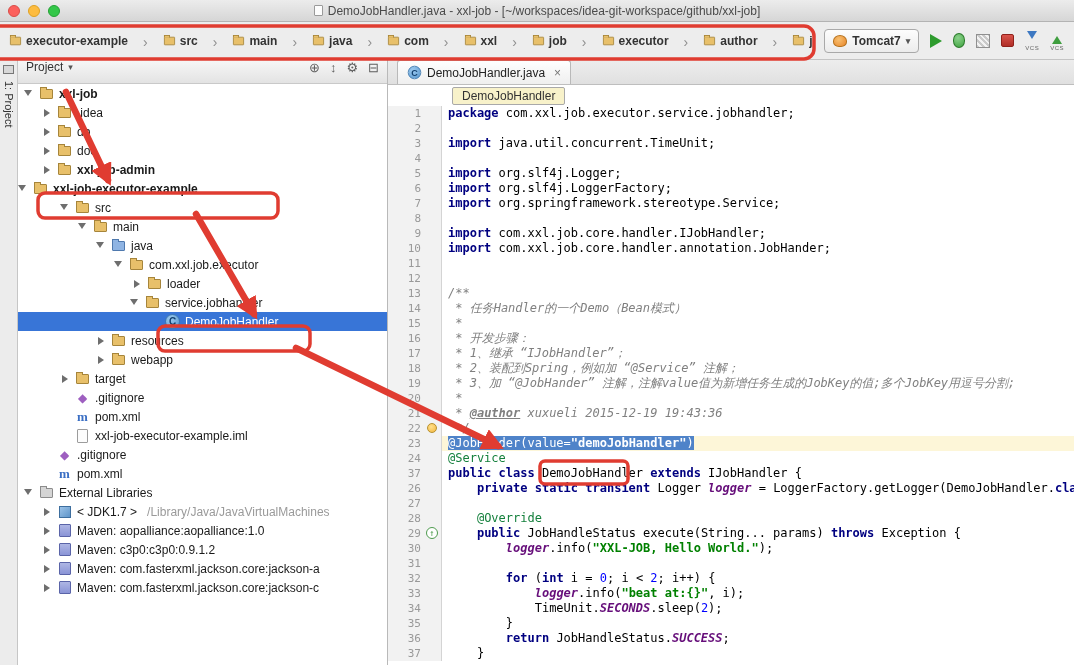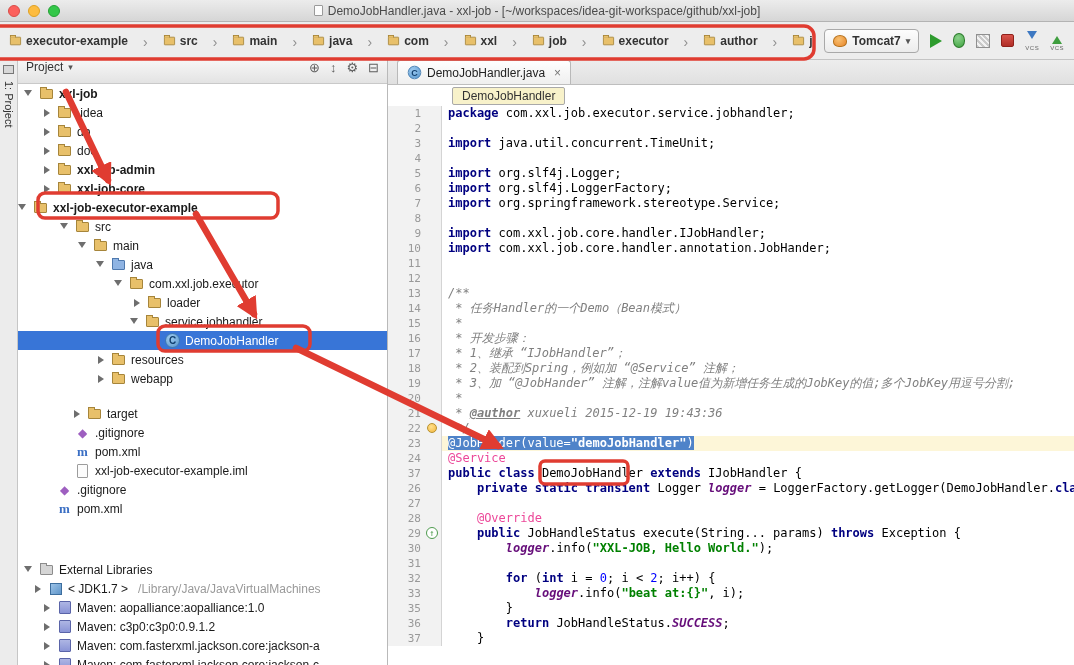--- a/index.html
+++ b/index.html
@@ -83,21 +83,21 @@
   .gut{width:54px;flex:none;background:#F2F2F2;border-right:1px solid #D4D4D4;color:#999;font-size:11px;text-align:right;padding-right:20px;position:relative}
   .codepart{flex:1;padding-left:6px;white-space:pre;overflow:hidden}
   .caretline .codepart{background:#FDF6D8}
   .selwrap{background:#4F83C9}
   .selwrap .tk{color:#fff !important}
   .tk-p{color:#000}
   .tk-kw{color:#000080;font-weight:bold}
   .tk-str{color:#008000;font-weight:bold}
   .tk-com{color:#808080;font-style:italic}
   .tk-tag{color:#808080;font-style:italic;font-weight:bold;text-decoration:underline}
-  .tk-ann{color:#ec4899}
+  .tk-ann{color:#15803d}
   .tk-fld{color:#660E7A;font-weight:bold;font-style:italic}
   .tk-num{color:#0000FF}
   .ovic{position:absolute;right:3px;top:1px;width:12px;height:12px;border:1px solid #4E9B4E;border-radius:50%;color:#4E9B4E;font-size:9px;line-height:11px;text-align:center;background:#fff}
   .lampic{position:absolute;right:4px;top:2px;width:10px;height:10px;border-radius:50%;background:radial-gradient(circle at 40% 35%,#FFE08A,#F4B63F);border:1px solid #B8912F}
 
   
   .anno{position:absolute;left:0;top:0;pointer-events:none;z-index:60}
   .anno rect{fill:none;stroke:#E03C31;stroke-width:3.5}
   .anno line{stroke:#E03C31;stroke-width:6.5;stroke-linecap:round}
 </style>
@@ -243,27 +243,20 @@
           </span>
           <span class="tlabel">doc</span>
         </div>
         <div class="trow" style="padding-left: 24px;">
           <span class="arr right"></span>
           <span class="tico-wrap">
             <span class="fold"></span>
           </span>
           <span class="tlabel b">xxl-job-admin</span>
         </div>
-        <div class="trow" style="padding-left: 24px;">
-          <span class="arr right"></span>
-          <span class="tico-wrap">
-            <span class="fold"></span>
-          </span>
-          <span class="tlabel b">xxl-job-core</span>
-        </div>
         <div class="trow" style=" text-align: right;">
           <span class="arr down"></span>
           <span class="tico-wrap">
             <span class="fold"></span>
           </span>
           <span class="tlabel b">xxl-job-executor-example</span>
         </div>
         <div class="trow" style="padding-left: 42px;">
           <span class="arr down"></span>
           <span class="tico-wrap">
@@ -320,21 +313,21 @@
           </span>
           <span class="tlabel">resources</span>
         </div>
         <div class="trow" style="padding-left: 78px;">
           <span class="arr right"></span>
           <span class="tico-wrap">
             <span class="fold"></span>
           </span>
           <span class="tlabel">webapp</span>
         </div>
-        <div class="trow" style="padding-left: 54px; margin-top: 16px;">
+        <div class="trow" style="padding-left: 42px;">
           <span class="arr right"></span>
           <span class="tico-wrap">
             <span class="fold"></span>
           </span>
           <span class="tlabel">target</span>
         </div>
         <div class="trow" style="padding-left: 42px;">
           <span class="arr noarrow"></span>
           <span class="tico-wrap">
             <span class="dia">◆</span>
@@ -362,28 +355,28 @@
           </span>
           <span class="tlabel">.gitignore</span>
         </div>
         <div class="trow" style="padding-left: 24px;">
           <span class="arr noarrow"></span>
           <span class="tico-wrap">
             <span class="mfile">m</span>
           </span>
           <span class="tlabel">pom.xml</span>
         </div>
-        <div class="trow" style="padding-left: 6px; margin-top: 42px;">
+        <div class="trow" style="padding-left: 6px;">
           <span class="arr down"></span>
           <span class="tico-wrap">
             <span class="fold gray"></span>
           </span>
           <span class="tlabel">External Libraries</span>
         </div>
-        <div class="trow" style="padding-left: 15px;">
+        <div class="trow" style="padding-left: 24px;">
           <span class="arr right"></span>
           <span class="tico-wrap">
             <span class="jdkic"></span>
           </span>
           <span class="tlabel">&lt; JDK1.7 &gt;</span>
           <span class="tsuffix">/Library/Java/JavaVirtualMachines</span>
         </div>
         <div class="trow" style="padding-left: 24px;">
           <span class="arr right"></span>
           <span class="tico-wrap">
@@ -551,20 +544,24 @@
           <span class="gut"><span class="lnum">31</span></span>
           <span class="codepart"></span>
         </div>
         <div class="cline">
           <span class="gut"><span class="lnum">32</span></span>
           <span class="codepart"><span class="tk tk-p">        </span><span class="tk tk-kw">for </span><span class="tk tk-p">(</span><span class="tk tk-kw">int </span><span class="tk tk-p">i = </span><span class="tk tk-num">0</span><span class="tk tk-p">; i &lt; </span><span class="tk tk-num">2</span><span class="tk tk-p">; i++) {</span></span>
         </div>
         <div class="cline">
           <span class="gut"><span class="lnum">33</span></span>
           <span class="codepart"><span class="tk tk-p">            </span><span class="tk tk-fld">logger</span><span class="tk tk-p">.info(</span><span class="tk tk-str">"beat at:{}"</span><span class="tk tk-p">, i);</span></span>
+        </div>
+        <div class="cline">
+          <span class="gut"><span class="lnum">34</span></span>
+          <span class="codepart"><span class="tk tk-p">            TimeUnit.</span><span class="tk tk-fld">SECONDS</span><span class="tk tk-p">.sleep(</span><span class="tk tk-num">2</span><span class="tk tk-p">);</span></span>
         </div>
         <div class="cline">
           <span class="gut"><span class="lnum">35</span></span>
           <span class="codepart"><span class="tk tk-p">        }</span></span>
         </div>
         <div class="cline">
           <span class="gut"><span class="lnum">36</span></span>
           <span class="codepart"><span class="tk tk-p">        </span><span class="tk tk-kw">return </span><span class="tk tk-p">JobHandleStatus.</span><span class="tk tk-fld">SUCCESS</span><span class="tk tk-p">;</span></span>
         </div>
         <div class="cline">

